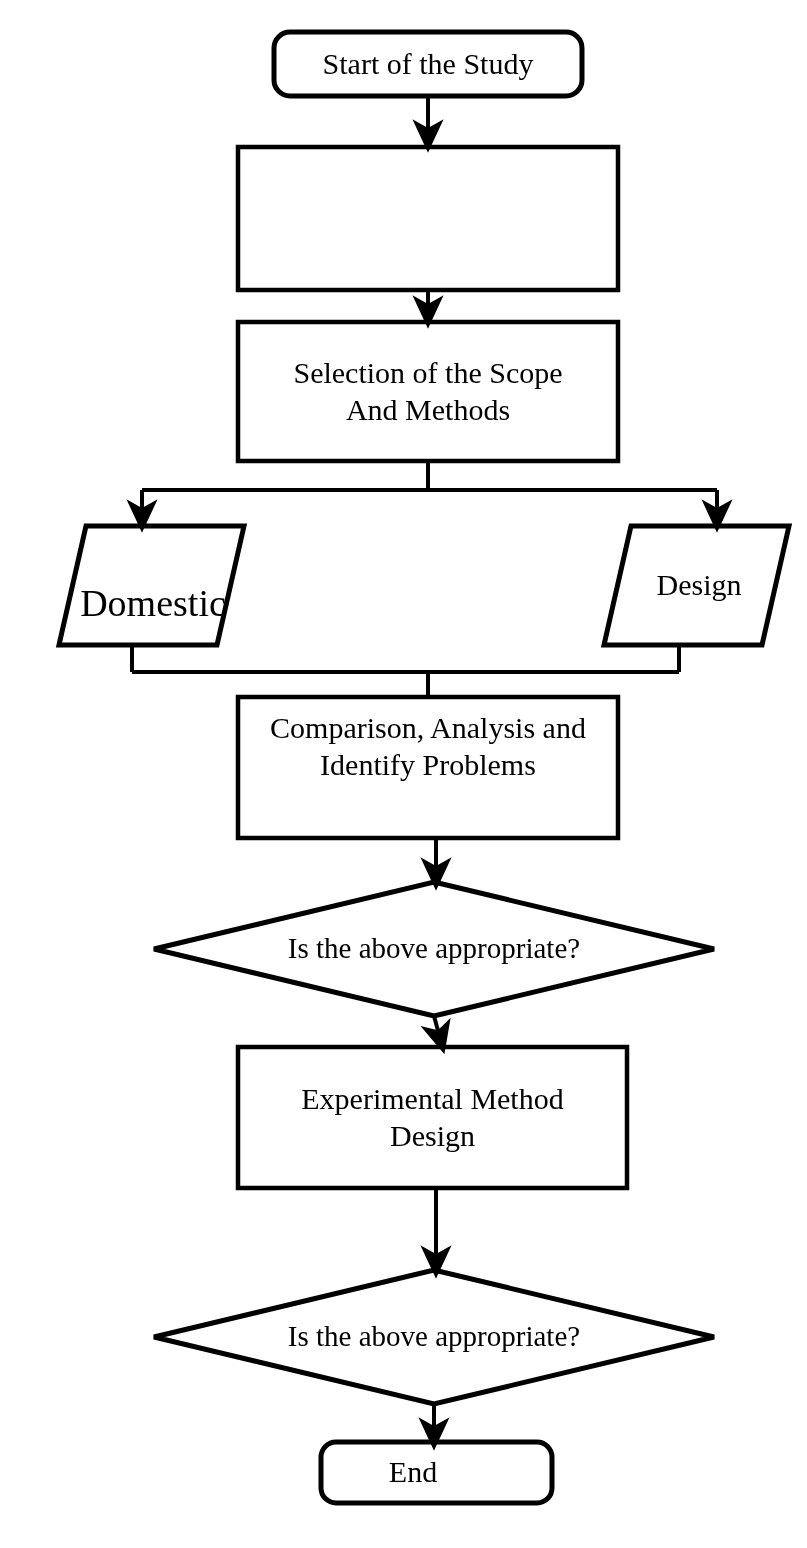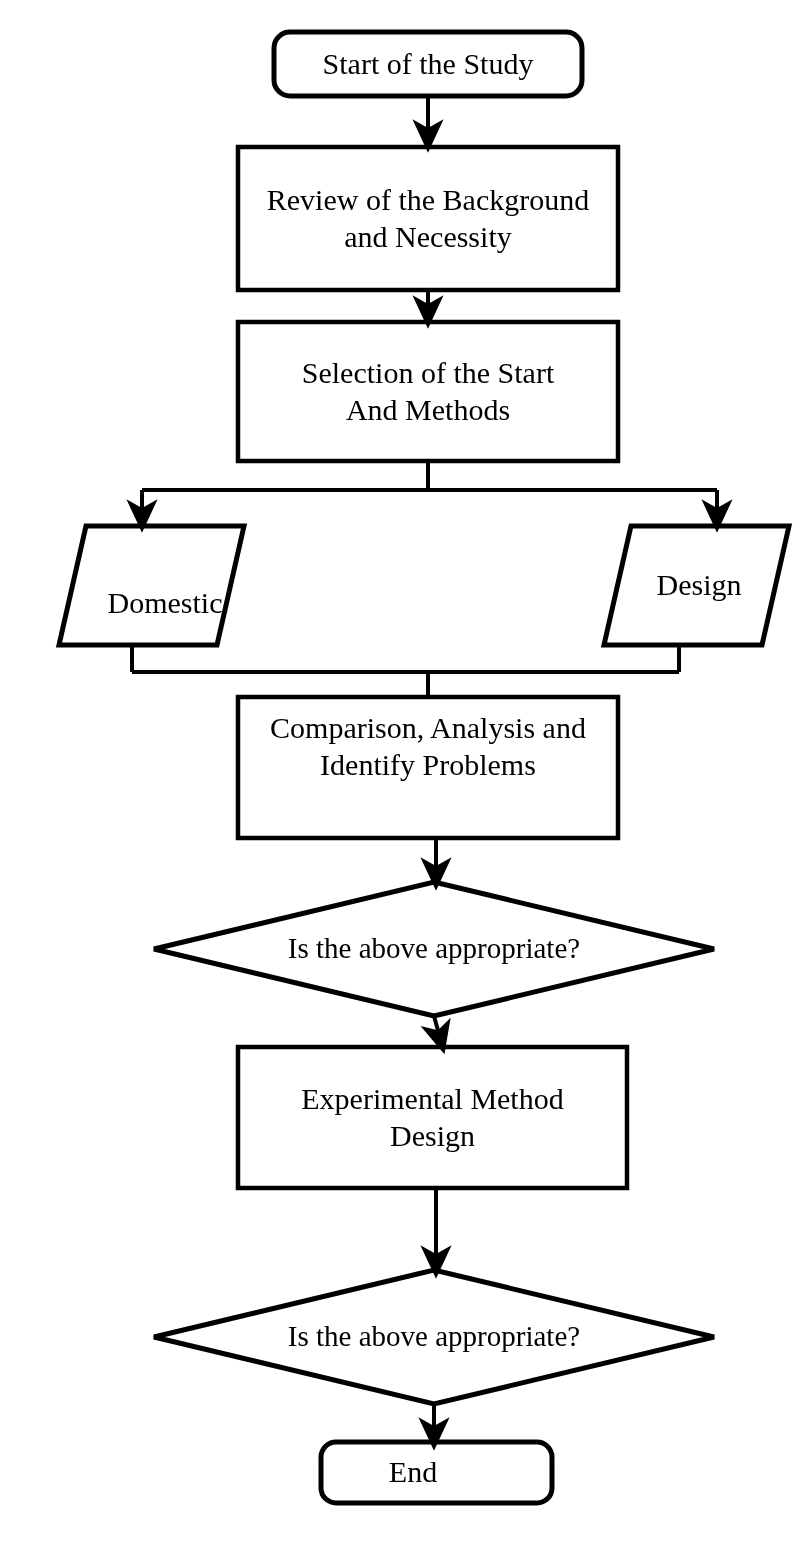--- a/index.html
+++ b/index.html
@@ -34,21 +34,21 @@
     text-align: center;
     color: #000000;
     line-height: 1.22;
     white-space: pre-line;
     pointer-events: none;
     font-family: "Liberation Serif", "DejaVu Serif", serif;
   }
   .lbl-start   { left: 248px; top: 30px;   width: 312px; height: 68px;  font-size: 30px; }
   .lbl-review  { left: 212px; top: 145px;  width: 384px; height: 147px; font-size: 30px; }
   .lbl-select  { left: 212px; top: 320px;  width: 384px; height: 143px; font-size: 30px; }
-  .lbl-domestic{ left: 52px;  top: 524px;  width: 178px; height: 159px; font-size: 30px; }
+  .lbl-domestic{ left: 40px;  top: 524px;  width: 178px; height: 159px; font-size: 38px; }
   .lbl-foreign { left: 586px; top: 524px;  width: 178px; height: 123px; font-size: 30px; }
   .lbl-compare { left: 212px; top: 695px;  width: 384px; height: 103px; font-size: 30px; }
   .lbl-dec1    { left: 180px; top: 882px;  width: 460px; height: 134px; font-size: 29px; }
   .lbl-experim { left: 212px; top: 1045px; width: 393px; height: 145px; font-size: 30px; }
   .lbl-dec2    { left: 180px; top: 1270px; width: 460px; height: 134px; font-size: 29px; }
   .lbl-end     { left: 295px; top: 1440px; width: 188px; height: 65px;  font-size: 30px; }
 </style>
 </head>
 <body>
 
@@ -108,24 +108,22 @@
       <path d="M 410 1016 L 416 1038" marker-end="url(#arrowhead)"></path>
 
       <path d="M 412 1188 L 412 1262" marker-end="url(#arrowhead)"></path>
 
       <path d="M 410 1404 L 410 1434" marker-end="url(#arrowhead)"></path>
     </g>
   </svg>
 
   <div class="node-label lbl-start">Start of the Study</div>
 
-  <div class="node-label lbl-review">Review of the Background
-and Necessity</div>
 
-  <div class="node-label lbl-select">Selection of the Start
+  <div class="node-label lbl-select">Selection of the Scope
 And Methods</div>
 
   <div class="node-label lbl-domestic">Domestic</div>
 
   <div class="node-label lbl-foreign">Design</div>
 
   <div class="node-label lbl-compare">Comparison, Analysis and
 Identify Problems</div>
 
   <div class="node-label lbl-dec1">Is the above appropriate?</div>

